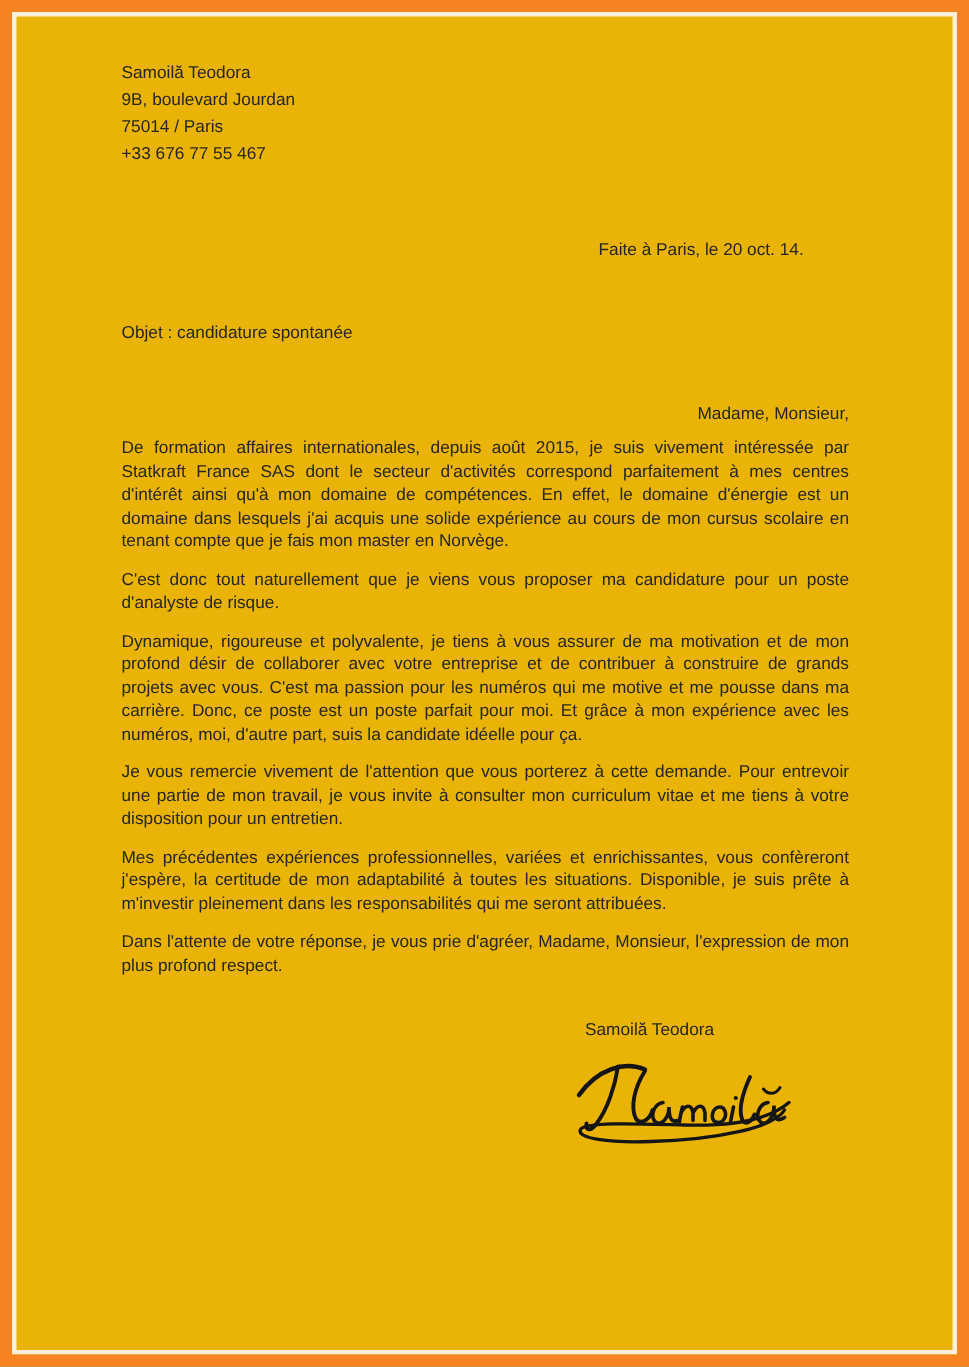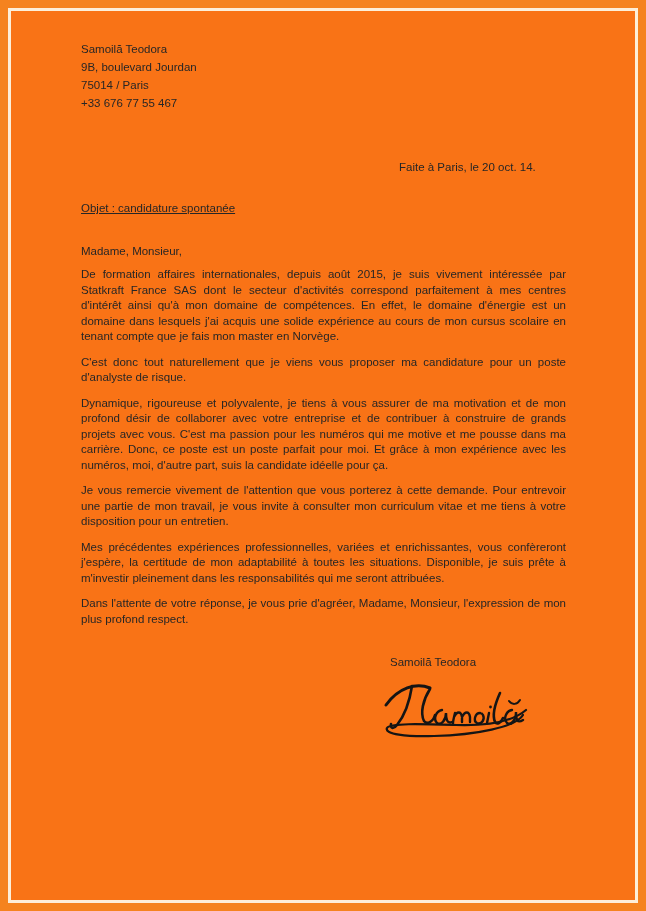--- a/index.html
+++ b/index.html
@@ -6,38 +6,38 @@
     --accent:#F5831F;
     --accent-inner:#FDEFD9;
     --ink:#262626;
   }
   *{margin:0;padding:0;box-sizing:border-box;}
   html,body{width:646px;height:911px;background:#888;}
   body{font-family:"Liberation Sans", sans-serif;color:var(--ink);}
   .page{
     position:relative;
     width:646px;height:911px;
-    background:#f97316;
+    background:#eab308;
     border:8px solid var(--accent);
     box-shadow:inset 0 0 0 3px var(--accent-inner);
     overflow:hidden;
   }
   .content{
     position:relative;
     padding:32px 72px 0 73px;
     font-size:11.5px;
     line-height:15.5px;
   }
   .addr-block{line-height:18px;font-size:11.5px;}
   .sender-block{margin-top:0;}
   .recipient-block{margin-top:8px;margin-left:318px;}
   .recipient-gap{height:10px;}
   .date-line{margin-top:46px;margin-left:318px;line-height:18px;}
-  .subject-line{margin-top:25px;line-height:15.5px;text-decoration:underline;}
-  .salutation{margin-top:27px;line-height:15.5px;}
+  .subject-line{margin-top:39px;line-height:15.5px;}
+  .salutation{margin-top:38px;line-height:15.5px;text-align:right;}
   .letter-body p{
     margin-top:10px;
     text-align:justify;
     line-height:15.5px;
   }
   .letter-body p:first-child{margin-top:8px;}
   .closing-name{margin-top:26px;margin-left:309px;line-height:18px;}
   .signature-wrap{margin-top:6px;margin-left:295px;width:155px;height:66px;}
   .signature-wrap svg{display:block;width:100%;height:100%;}
   .sig-stroke{fill:none;stroke:#151515;stroke-linecap:round;}

